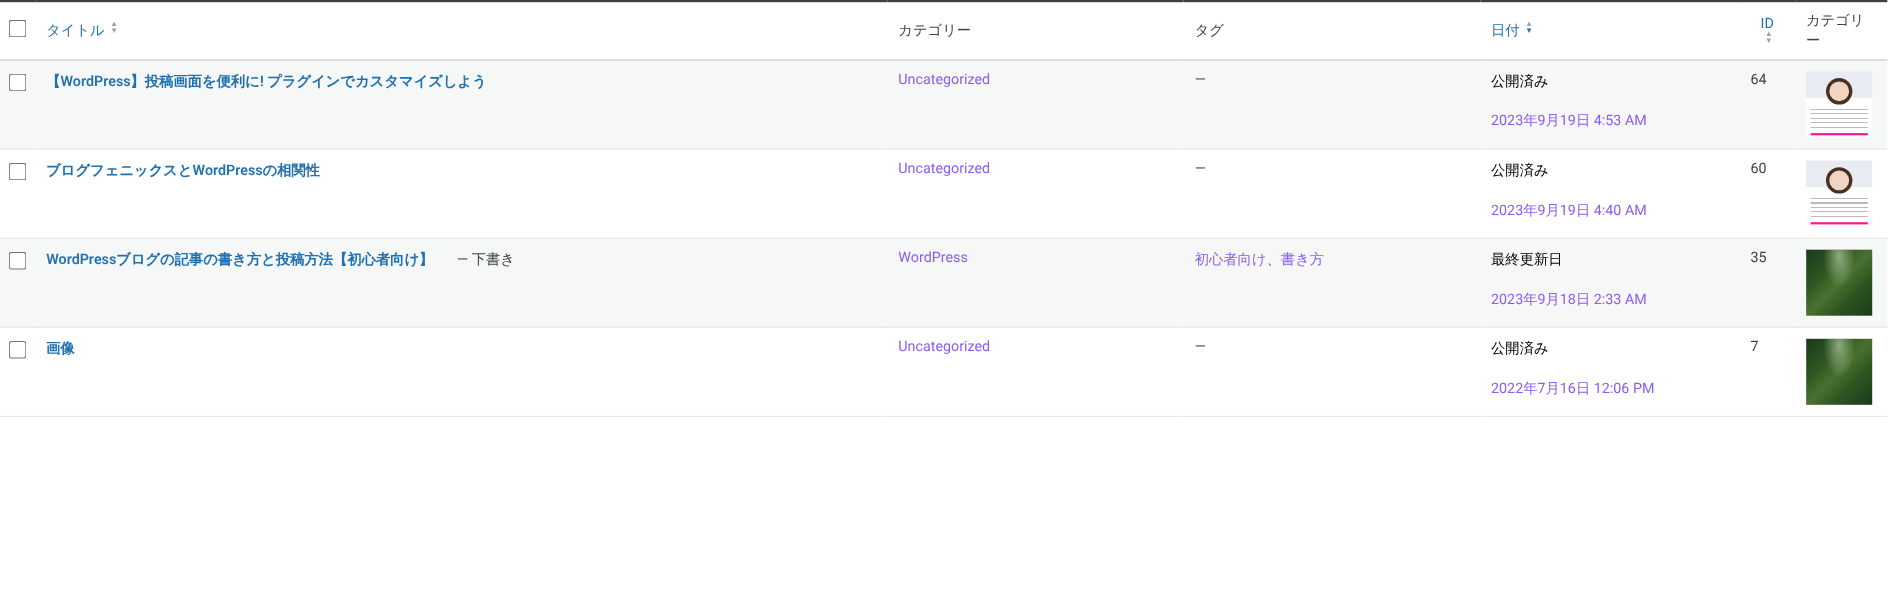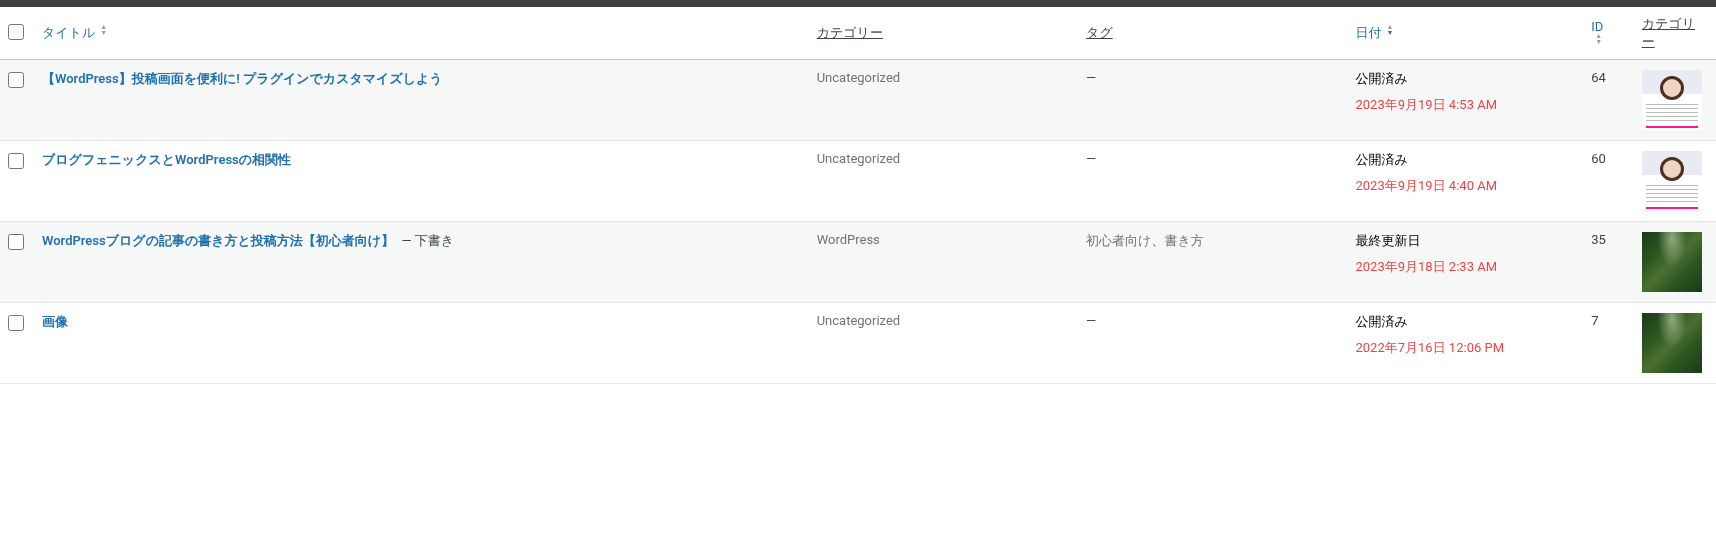--- a/index.html
+++ b/index.html
@@ -9,37 +9,36 @@
       color: #3c434a;
       background: #fff;
     }
     table {
       width: 100%;
       border-collapse: collapse;
       border-spacing: 0;
       table-layout: fixed;
     }
     thead tr {
-      border-top: 7px solid #404040;
+      border-top: 2px solid #404040;
       border-bottom: 1px solid #c3c4c7;
-      text-decoration: underline;
     }
     th {
       text-align: left;
       font-weight: 400;
       padding: 8px 10px;
       vertical-align: middle;
       color: #2271b1;
     }
     th.col-cb { width: 32px; padding-left: 8px; }
     th.col-title { width: 46%; }
     th.col-cat { width: 16%; }
     th.col-tags { width: 16%; }
     th.col-date { width: 14%; }
-    th.col-id { width: 3%; text-align: left; }
+    th.col-id { width: 3%; text-align: center; }
     th.col-thumb { width: 5%; color:#3c434a; }
     th .sort-link { color: #2271b1; text-decoration: none; cursor: pointer; display: inline-flex; align-items: center; gap: 2px; }
     th.static-head { color: #3c434a; }
     tbody tr { border-bottom: 1px solid #e5e5e5; }
     tbody tr:nth-child(odd) { background: #f6f7f7; }
     tbody tr:nth-child(even) { background: #fff; }
     td {
       padding: 10px 10px;
       vertical-align: top;
       word-wrap: break-word;
@@ -54,25 +53,25 @@
     }
     .post-title {
       color: #2271b1;
       font-weight: 600;
       text-decoration: none;
       cursor: pointer;
     }
     .post-state {
       color: #3c434a;
       font-weight: 400;
-      margin-left: 4px;
-    }
-    .link { color: #737373; text-decoration: none; cursor: pointer; }
+      margin-left: 18px;
+    }
+    .link { color: #8b5cf6; text-decoration: none; cursor: pointer; }
     .date-status { color: #000000; }
-    .date-time { color: #ef4444; margin-top: 8px; }
+    .date-time { color: #8b5cf6; margin-top: 18px; }
     .id-cell { text-align: left; }
     .thumb {
       width: 60px;
       height: 60px;
       object-fit: cover;
       display: block;
       background: #ccc;
     }
     .thumb-profile {
       background: linear-gradient(to bottom, #e8ecf2 0%, #e8ecf2 40%, #fff 40%, #fff 100%);

